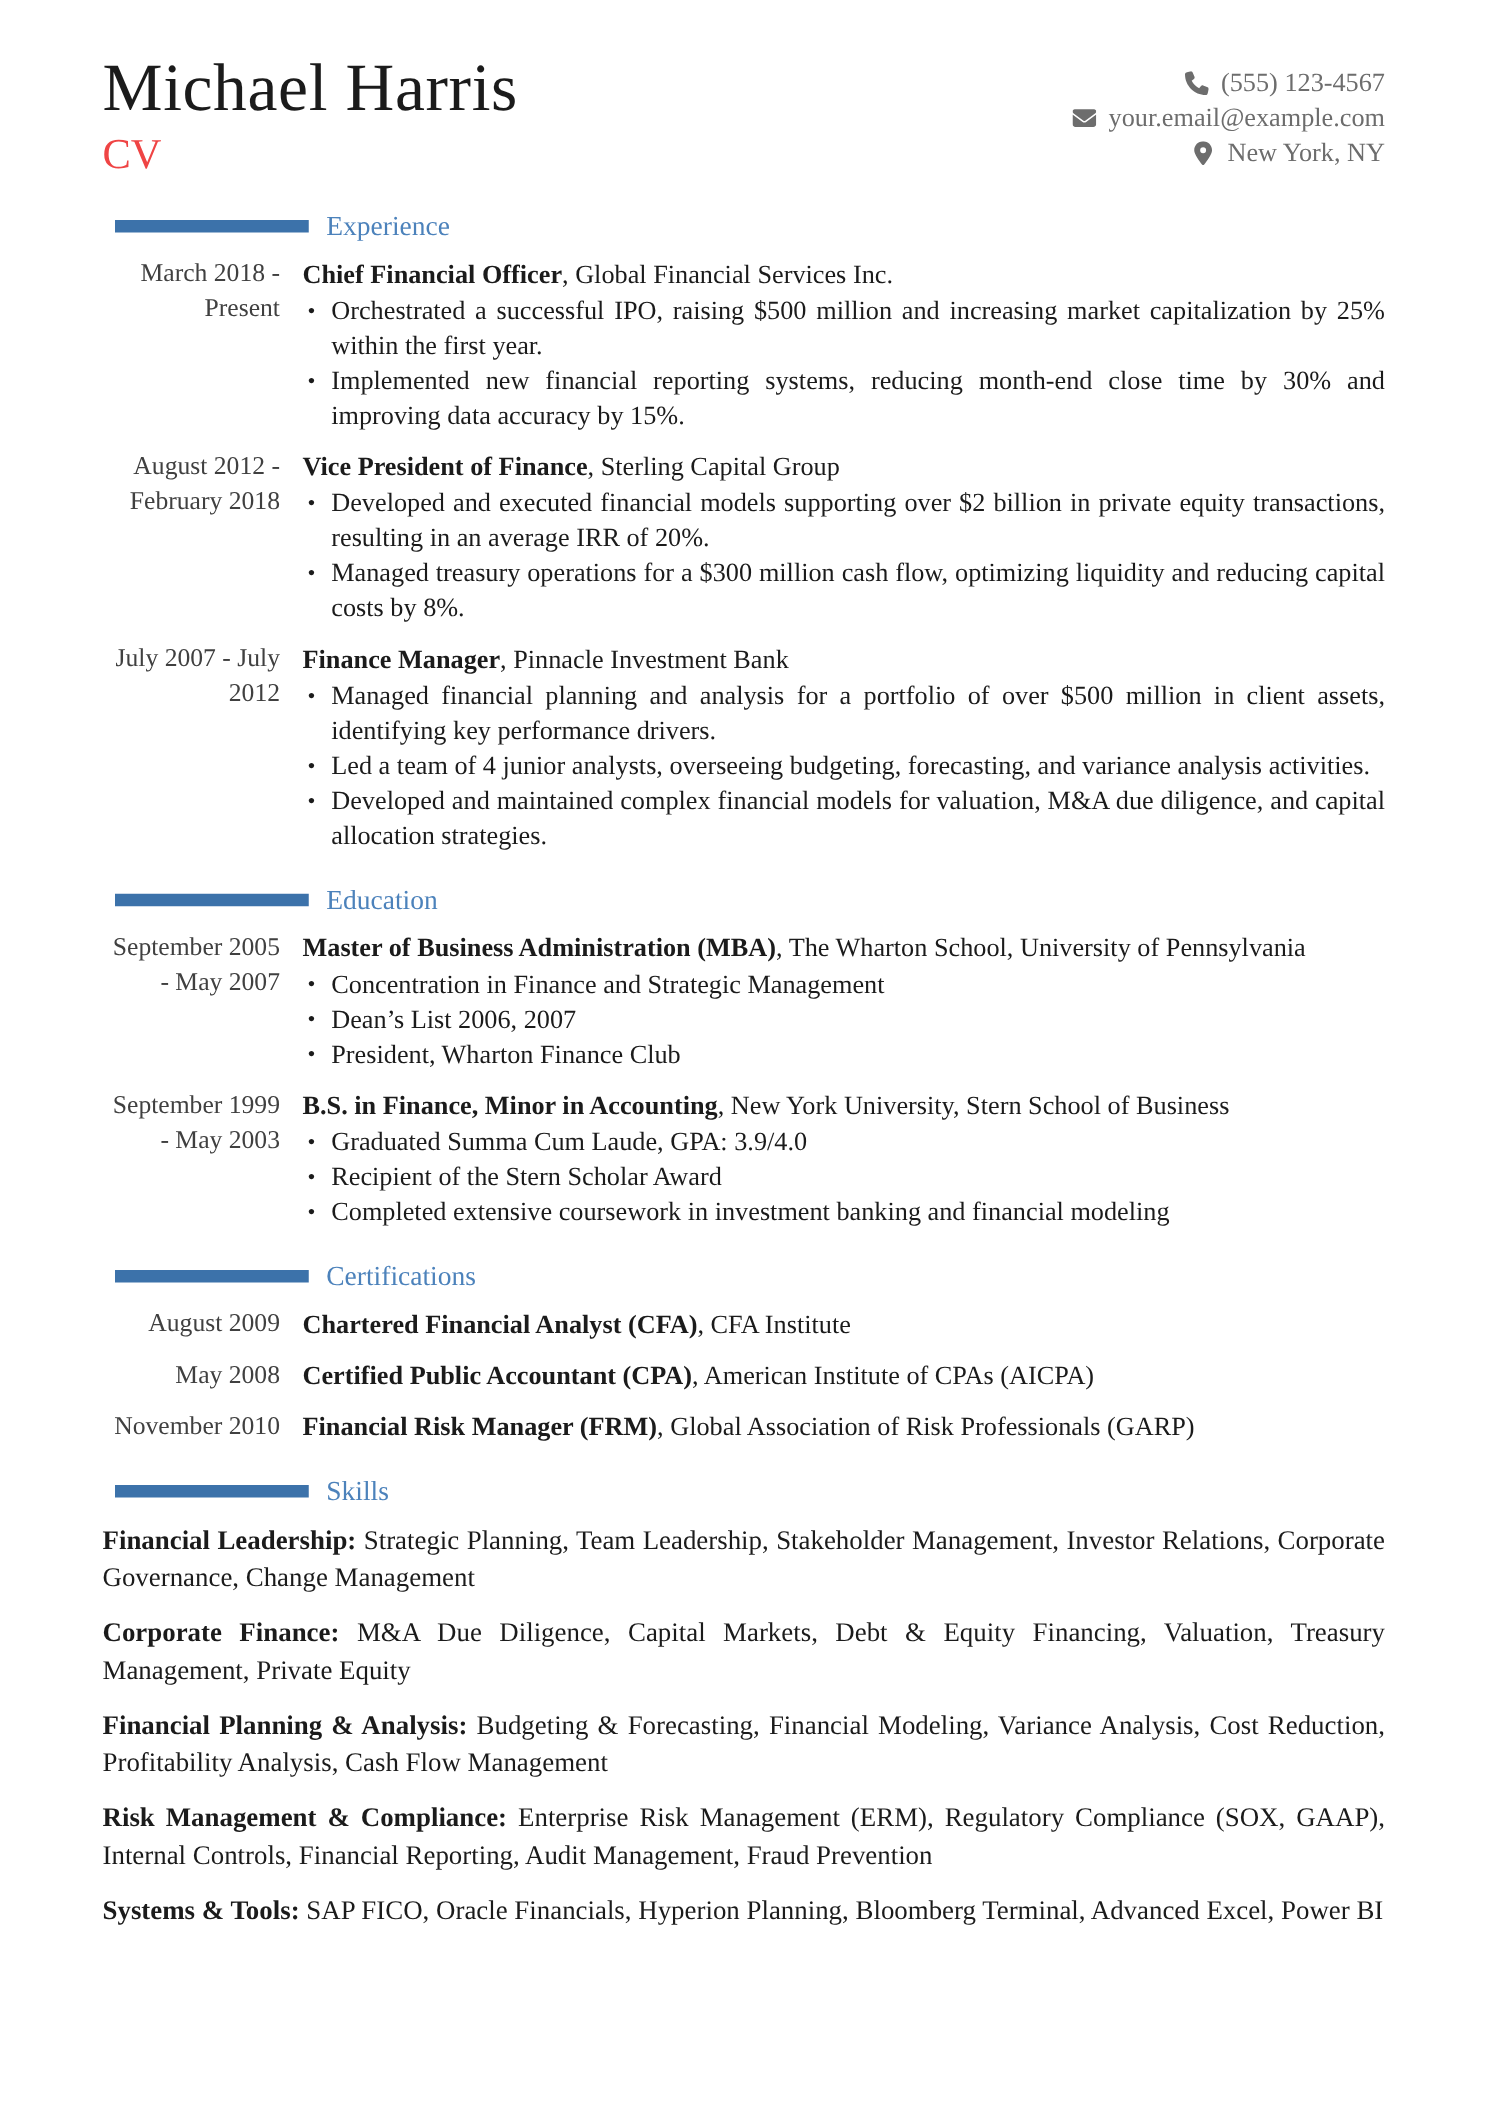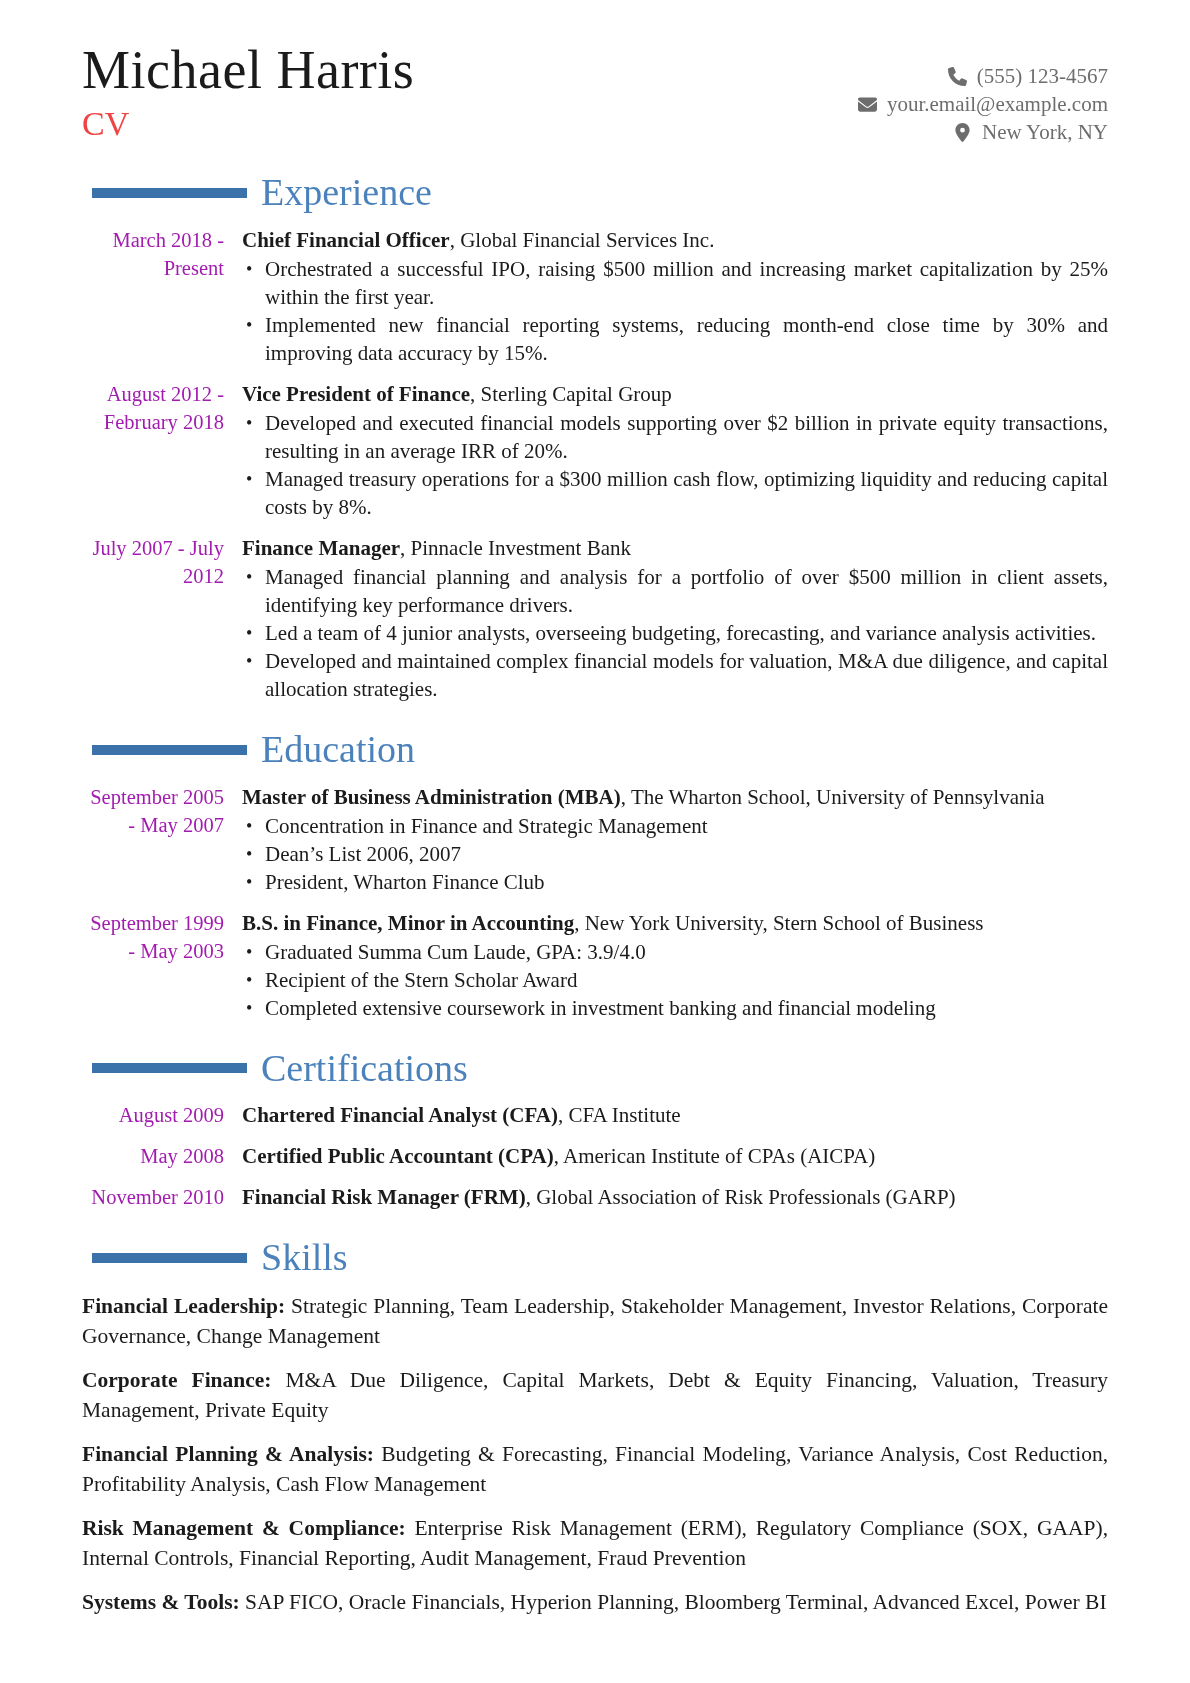--- a/index.html
+++ b/index.html
@@ -9,34 +9,34 @@
     overflow: hidden;
     font-family: "Liberation Serif", "DejaVu Serif", serif;
     color: #1b1b1b;
     padding: 42px 82px 0 82px;
   }
 
   
   .top { display: flex; justify-content: space-between; align-items: flex-start; }
   .name { font-size: 54px; font-weight: 400; letter-spacing: 0.5px; line-height: 1.05; }
   .subtitle { font-size: 34px; color: #ef4444; margin-top: 6px; }
-  .contact { margin-top: 20px; font-size: 21px; color: #6d6d6d; }
+  .contact { margin-top: 10px; font-size: 21px; color: #6d6d6d; }
   .contact-row { display: flex; justify-content: flex-end; align-items: center; gap: 10px; line-height: 28px; }
   .cicon { width: 19px; height: 19px; flex: 0 0 auto; display: inline-flex; }
   .cicon svg { width: 100%; height: 100%; fill: #6d6d6d; }
 
   
   .section { margin-top: 26px; }
   .sec-head { display: flex; align-items: center; margin-bottom: 12px; }
   .sec-bar { display: inline-block; width: 155px; height: 10px; background: #3c72aa; margin-left: 10px; margin-right: 14px; }
-  .sec-title { font-size: 38px; font-weight: 400; color: #4c82bb; line-height: 1.1; }
+  .sec-title { font-size: 22px; font-weight: 400; color: #4c82bb; line-height: 1.1; }
 
   
   .entry { display: flex; gap: 18px; margin-bottom: 13px; }
-  .dates { flex: 0 0 142px; text-align: right; font-size: 20.5px; line-height: 28px; color: #a21caf; }
+  .dates { flex: 0 0 142px; text-align: right; font-size: 20.5px; line-height: 28px; color: #404040; }
   .ebody { flex: 1 1 auto; min-width: 0; }
   .entry-head { font-size: 21px; line-height: 28px; text-align: justify; }
   .role { font-weight: 700; }
   .org { }
   .bullets { list-style: none; margin-top: 1px; }
   .bullets li {
     position: relative; padding-left: 23px;
     font-size: 21px; line-height: 28px; text-align: justify;
     hyphens: auto; -webkit-hyphens: auto;
   }

